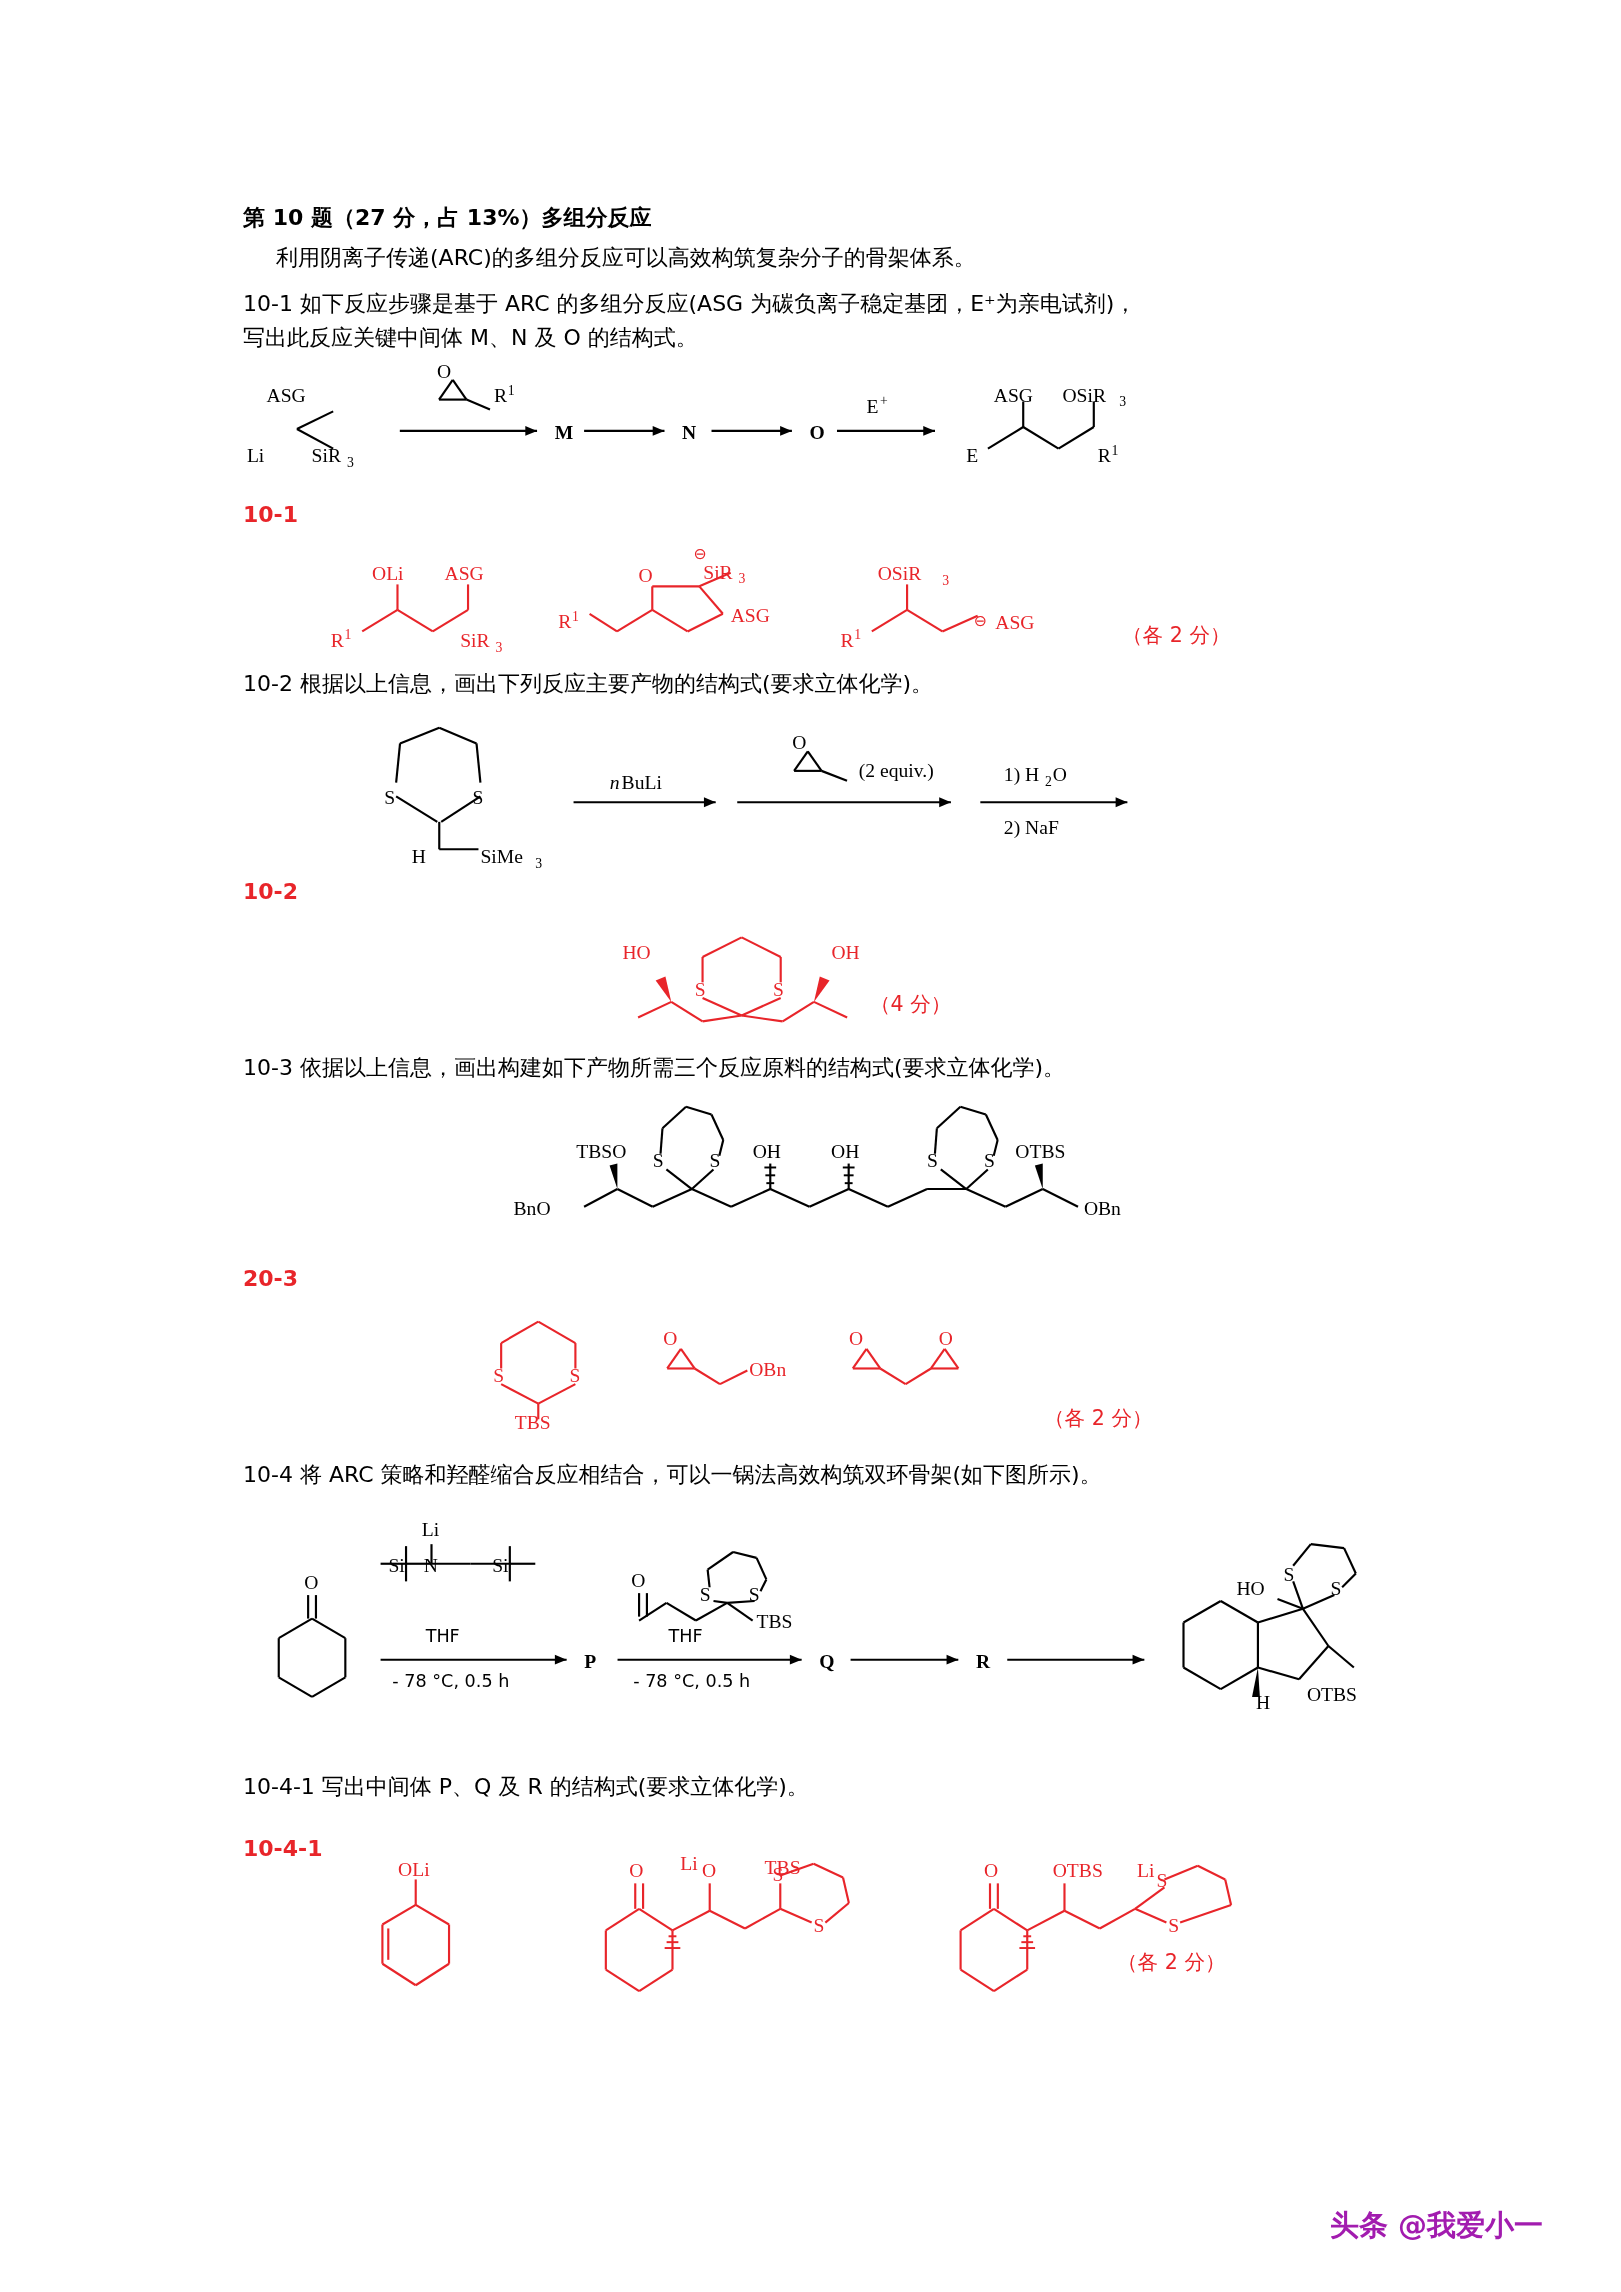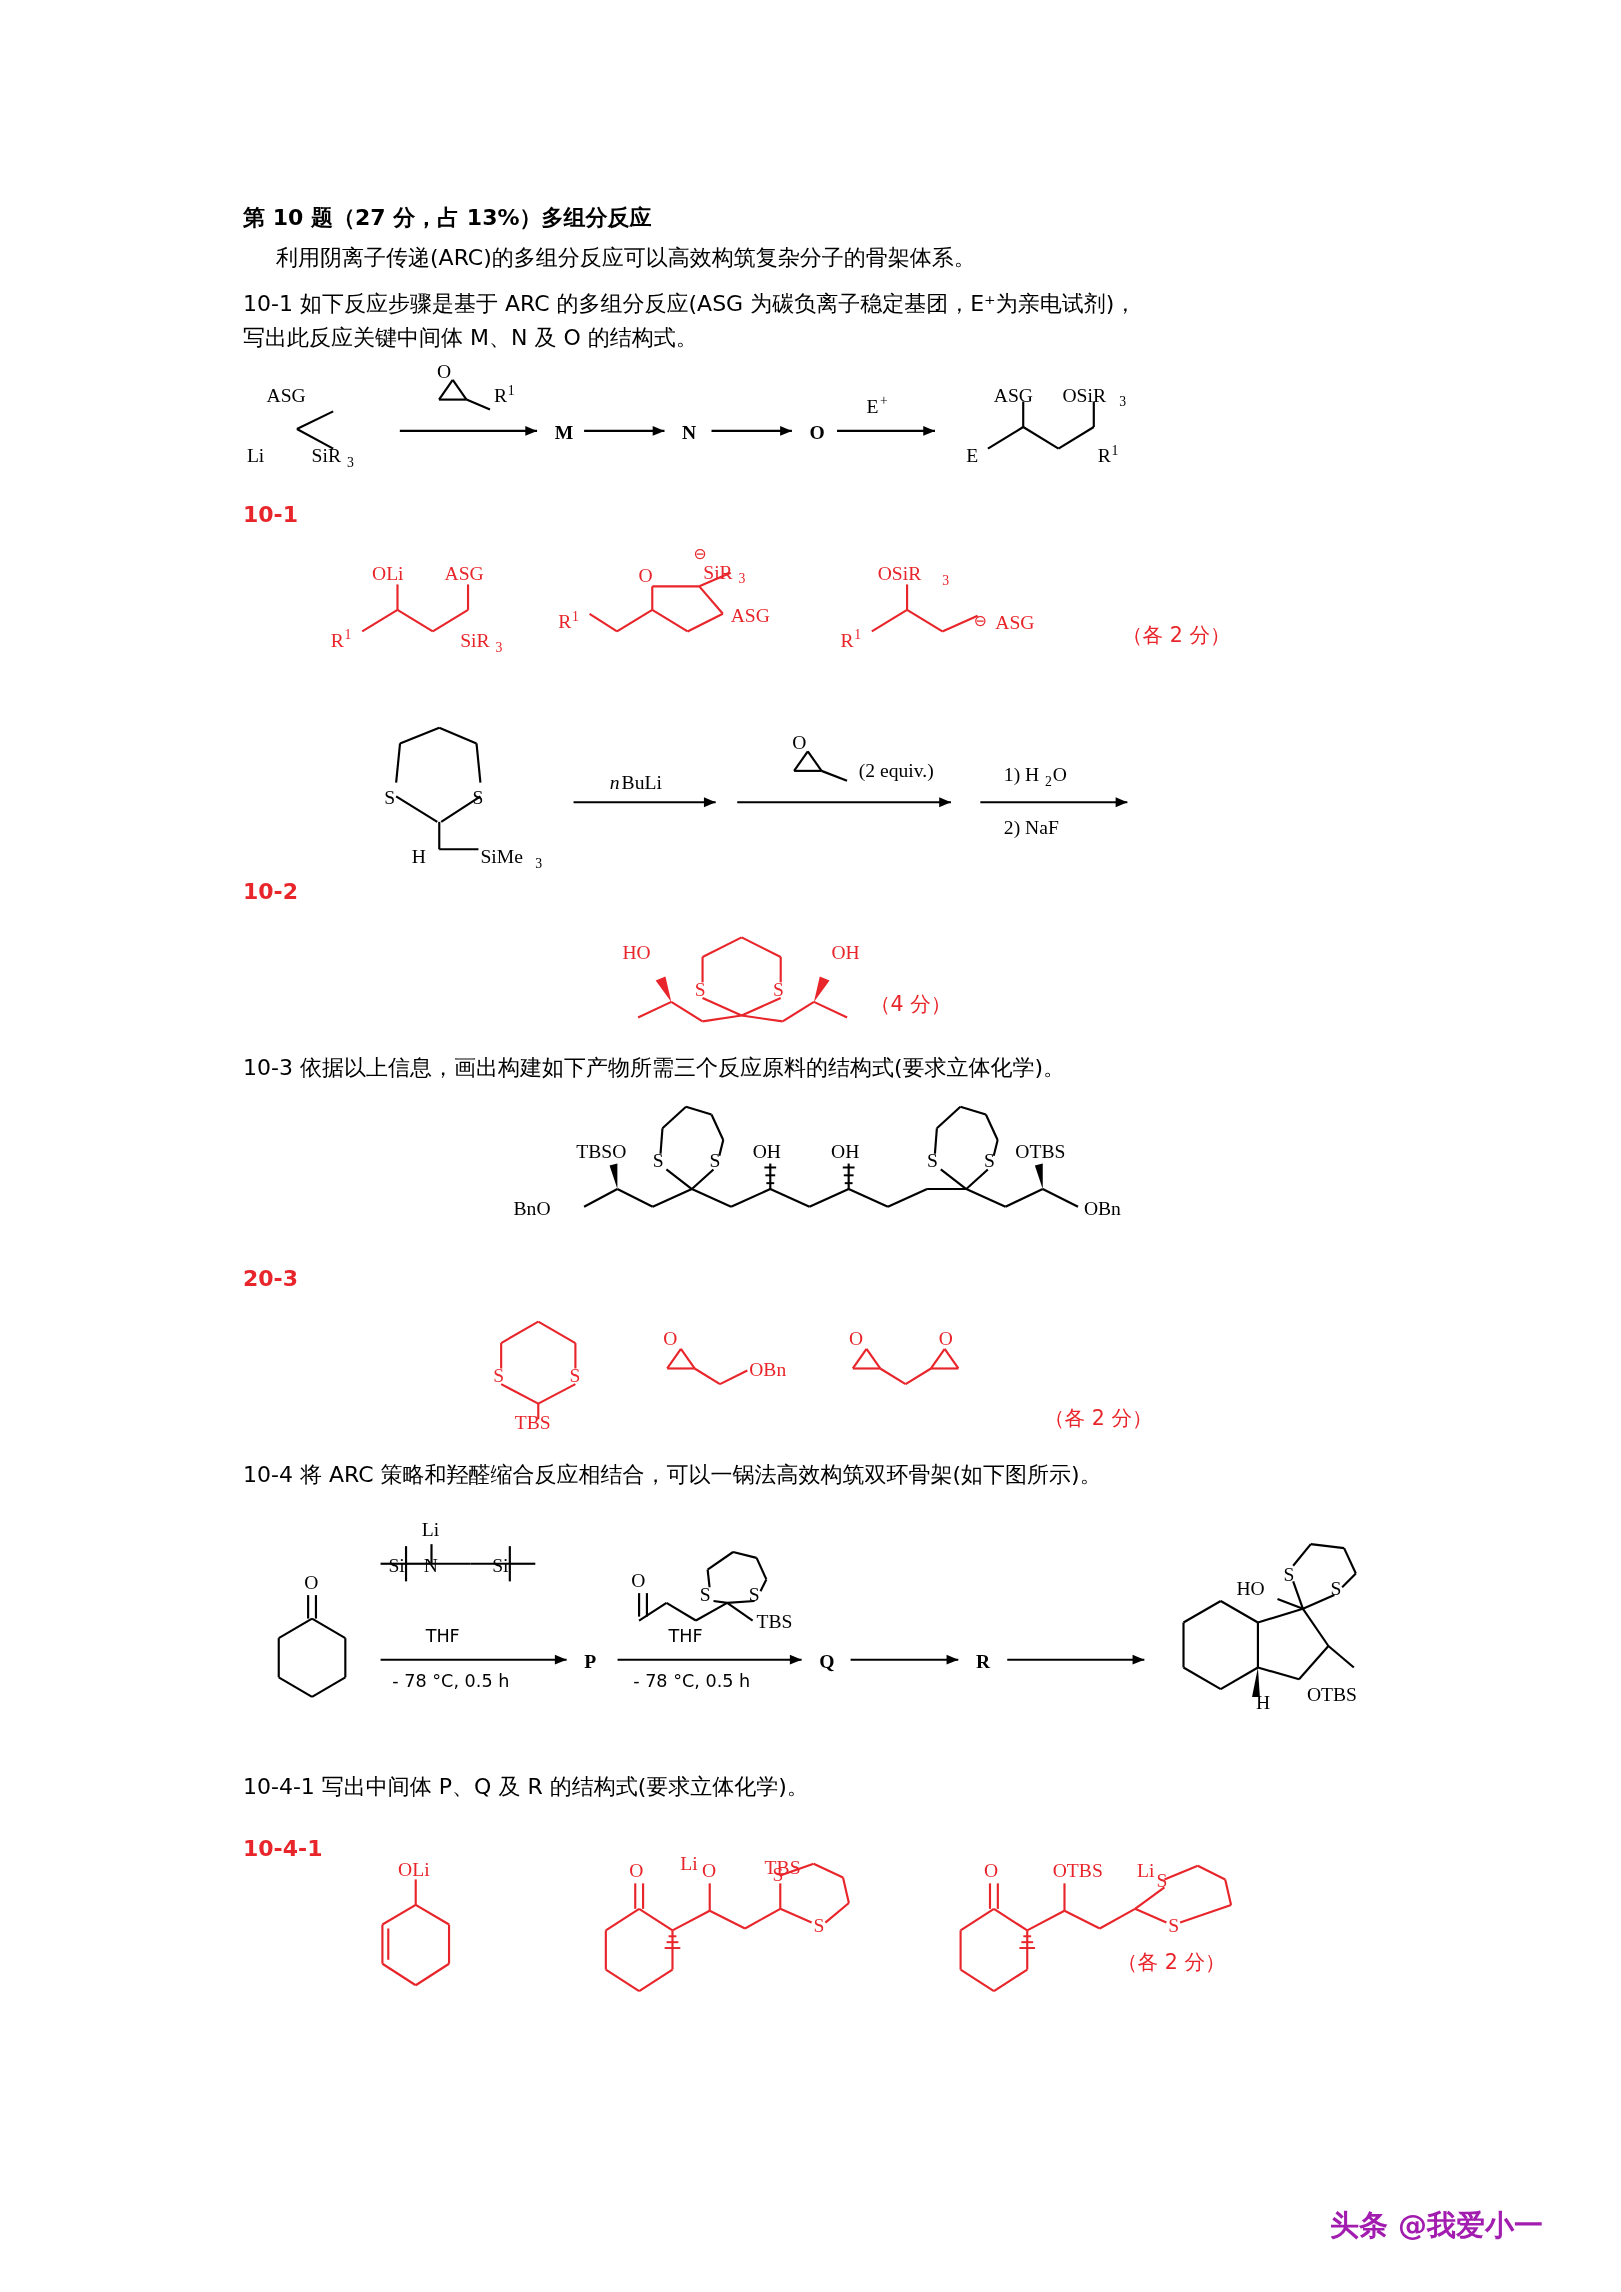--- a/index.html
+++ b/index.html
@@ -128,20 +128,21 @@
       <text class="scr" x="566" y="36">OSiR</text>
       <text class="scr" style="font-size:14px" x="632" y="41">3</text>
       <text class="scr" x="528" y="104">R</text>
       <text class="scr" style="font-size:14px" x="542" y="96">1</text>
       <text class="scr" style="font-size:16px" x="664" y="82">⊖</text>
       <text class="scr" x="686" y="86">ASG</text>
     </svg>
   </div>
   <div class="blk cn red" style="left:1122px;top:619px;font-size:20.6px;">（各 2 分）</div>
 
+  <div class="blk cn" style="left:243px;top:667px;">10-2  根据以上信息，画出下列反应主要产物的结构式(要求立体化学)。</div>
 
   <div class="blk" style="left:353px;top:706px;">
     <svg width="941" height="167" viewBox="0 0 960 170">
 
       <g class="blkstroke">
         <line x1="48" y1="38" x2="88" y2="22"></line>
         <line x1="88" y1="22" x2="126" y2="38"></line>
         <line x1="48" y1="38" x2="44" y2="78"></line>
         <line x1="126" y1="38" x2="130" y2="78"></line>
         <line x1="44" y1="92" x2="86" y2="118"></line>

